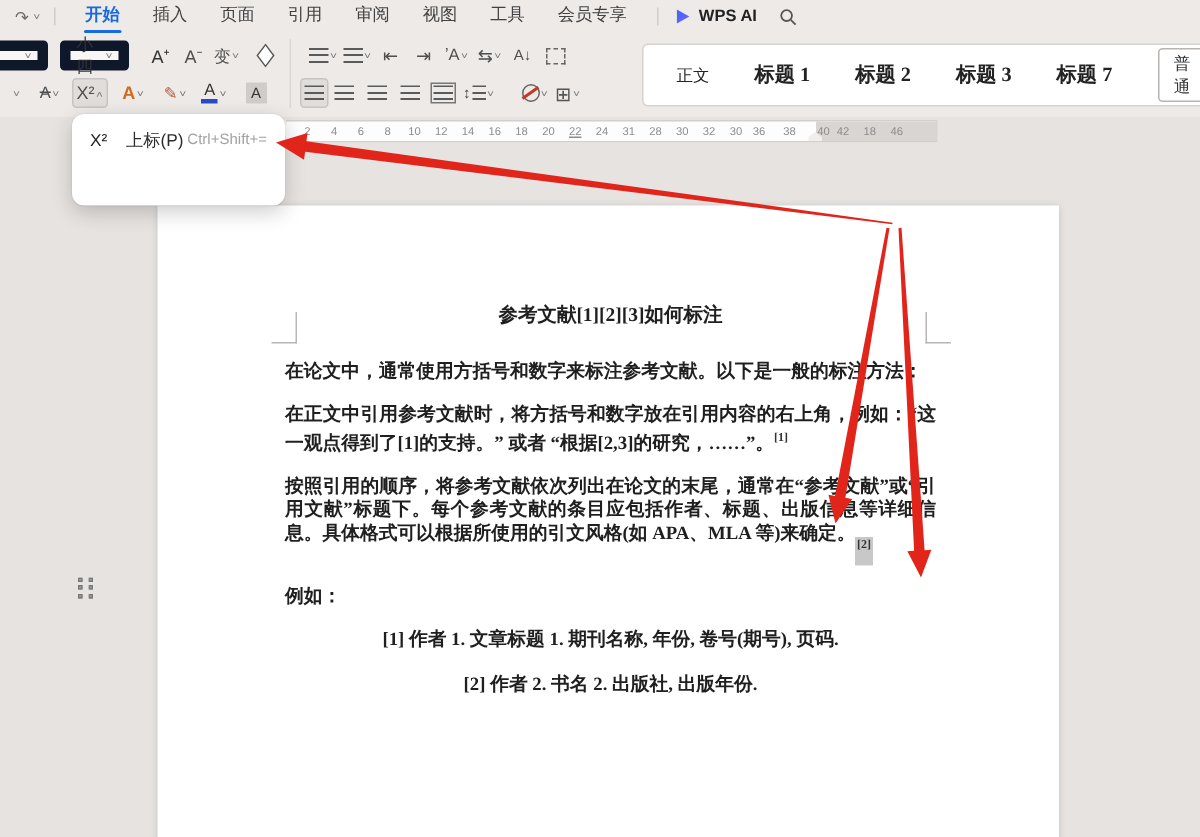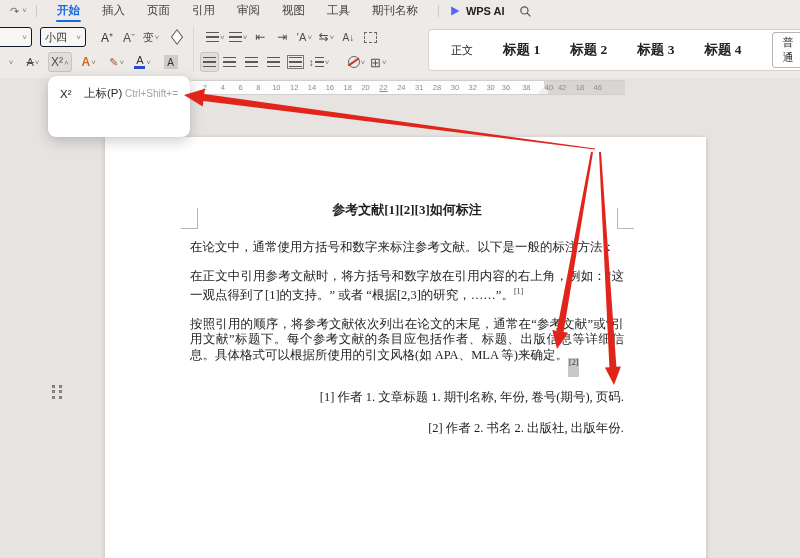--- a/index.html
+++ b/index.html
@@ -18,21 +18,21 @@
                       background:#1769df;border-radius:2px;}
   .wps-logo{width:11px;height:11px;background:linear-gradient(135deg,#2e6bff,#8a5cff);
             clip-path:polygon(12% 8%,88% 50%,12% 92%);margin:0 5px 0 2px;}
   .wps-ai-label{font-weight:bold;color:#222;font-size:11px;}
   .search-wrap{margin-left:14px;display:flex;align-items:center;}
   
   #toolbar{position:absolute;left:0;top:22px;width:800px;height:56px;background:#edeae8;
            border-bottom:1px solid #d9d5d3;font-size:11px;color:#4a4a4a;}
   .trow{position:absolute;left:0;display:flex;align-items:center;height:22px;}
   #trow1{top:4px;} #trow2{top:29px;}
-  .combo{height:20px;border:1px solid #0f172a;border-radius:3px;background:#f8f6f5;
+  .combo{height:20px;border:7px solid #0f172a;border-radius:3px;background:#f8f6f5;
          display:flex;align-items:center;justify-content:space-between;
          padding:0 4px;font-size:11px;color:#333;box-sizing:border-box;}
   .chev{font-size:8px;color:#7b7b7b;transform:scaleY(.8);}
   .tbtn{min-width:18px;height:20px;display:flex;align-items:center;justify-content:center;
         gap:1px;border-radius:3px;padding:0 2px;font-size:12px;color:#4f4f4f;cursor:default;}
   .tbtn.pressed{background:#e0ddda;border:1px solid #c7c4c1;box-sizing:border-box;}
   .sup-blue{color:#2f66d9;} .il{display:inline-block;width:13px;height:10px;
         background:repeating-linear-gradient(to bottom,#5a5a5a 0 1.3px,transparent 1.3px 4.3px);}
   .diamond{width:8px;height:8px;border:1.2px solid #555;transform:rotate(45deg) skew(8deg,8deg);background:#fff;}
   .dash-box{width:11px;height:9px;border:1px dashed #666;}
@@ -69,22 +69,22 @@
   
   #workspace{position:absolute;left:0;top:97px;width:800px;height:461px;background:#e7e3e1;}
   #page{position:absolute;left:105px;top:40px;width:601px;height:430px;background:#fff;
         box-shadow:0 1px 5px rgba(0,0,0,.18);}
   .crop{position:absolute;width:16px;height:20px;}
   .crop.tl{left:76px;top:71px;border-right:1px solid #b9b6b4;border-bottom:1px solid #b9b6b4;}
   .crop.tr{left:512px;top:71px;border-left:1px solid #b9b6b4;border-bottom:1px solid #b9b6b4;}
   #doc{position:absolute;left:85px;top:64px;width:434px;font-family:"Liberation Serif",serif;
        color:#1f1f1f;}
   #doc-title{font-size:13px;font-weight:bold;text-align:center;margin:0 0 21px;}
-  .para{font-size:12.5px;line-height:15.6px;margin:0 0 13px;text-align:justify;}
-  .para.ref{margin-bottom:15px;text-align:right;}
+  .para{font-size:12.5px;line-height:15.6px;margin:0 0 13px;text-align:justify;font-weight:bold;}
+  .para.ref{margin-bottom:15px;text-align:center;}
   .sup{font-size:8px;vertical-align:5px;color:#333;}
   .sup.hl{display:inline-block;background:#c8c8c8;padding:1px 1px 10px;vertical-align:-6px;
           line-height:8px;}
   #drag-handle{position:absolute;left:52px;top:288px;width:12px;height:15px;display:grid;
                grid-template-columns:repeat(2,1fr);grid-template-rows:repeat(3,1fr);gap:1px;}
   #drag-handle span{width:3px;height:3px;background:#9a9a9a;box-shadow:inset 0 0 0 .8px #777;}
   
   #context-menu{position:absolute;left:48px;top:76px;width:142px;height:61px;background:#fff;
                 border-radius:8px;box-shadow:0 4px 14px rgba(0,0,0,.2),0 0 1px rgba(0,0,0,.15);
                 z-index:40;padding:5px 0;box-sizing:border-box;}
@@ -107,21 +107,21 @@
     </div>
     <div class="vdiv"></div>
     <div id="menu-tabs">
         <div class="mtab active">开始</div>
         <div class="mtab">插入</div>
         <div class="mtab">页面</div>
         <div class="mtab">引用</div>
         <div class="mtab">审阅</div>
         <div class="mtab">视图</div>
         <div class="mtab">工具</div>
-        <div class="mtab">期刊名称</div>
+        <div class="mtab">会员专享</div>
       </div>
     <div class="vdiv"></div>
     <div class="wps-logo"></div>
     <span class="wps-ai-label">WPS AI</span>
     <div class="search-wrap">
       <svg width="13" height="13" viewBox="0 0 13 13">
         <circle cx="5.4" cy="5.4" r="3.6" fill="none" stroke="#555" stroke-width="1.2"></circle>
         <line x1="8.2" y1="8.2" x2="11.4" y2="11.4" stroke="#555" stroke-width="1.2"></line>
       </svg>
     </div>
@@ -240,21 +240,21 @@
         </div>
     </div>
     <div class="vsep" style="left:193px;"></div>
   </div>
 
   <div id="styles-gallery">
       <div class="style-item style-body">正文</div>
       <div class="style-item style-h">标题 1</div>
       <div class="style-item style-h">标题 2</div>
       <div class="style-item style-h">标题 3</div>
-      <div class="style-item style-h">标题 4</div>
+      <div class="style-item style-h">标题 7</div>
       <div class="style-sel">普通</div>
     </div>
 
   <div id="ruler-band">
     <div id="ruler">
       <div class="gray"></div>
       <div class="rmark first"></div>
       <div class="rmark hang"></div>
       <div class="rmark right"></div>
     <span class="rnum" style="left: 20.86px;">2</span>
@@ -286,20 +286,21 @@
   <div id="workspace">
     <div id="page">
       <div class="crop tl"></div>
       <div class="crop tr"></div>
       <div id="doc">
         <div id="doc-title">参考文献[1][2][3]如何标注</div>
         <div id="paras">
             <p class="para"><span>在论文中，通常使用方括号和数字来标注参考文献。以下是一般的标注方法：</span></p>
             <p class="para"><span>在正文中引用参考文献时，将方括号和数字放在引用内容的右上角，例如：“这一观点得到了[1]的支持。” 或者 “根据[2,3]的研究，……”。</span><span class="sup">[1]</span></p>
             <p class="para"><span>按照引用的顺序，将参考文献依次列出在论文的末尾，通常在“参考文献”或“引用文献”标题下。每个参考文献的条目应包括作者、标题、出版信息等详细信息。具体格式可以根据所使用的引文风格(如 APA、MLA 等)来确定。</span><span class="sup hl">[2]</span></p>
+            <p class="para"><span>例如：</span></p>
             <p class="para ref"><span>[1] 作者 1. 文章标题 1. 期刊名称, 年份, 卷号(期号), 页码.</span></p>
             <p class="para ref"><span>[2] 作者 2. 书名 2. 出版社, 出版年份.</span></p>
           </div>
       </div>
     </div>
     <div id="drag-handle">
       <span></span>
         <span></span>
         <span></span>
         <span></span>

